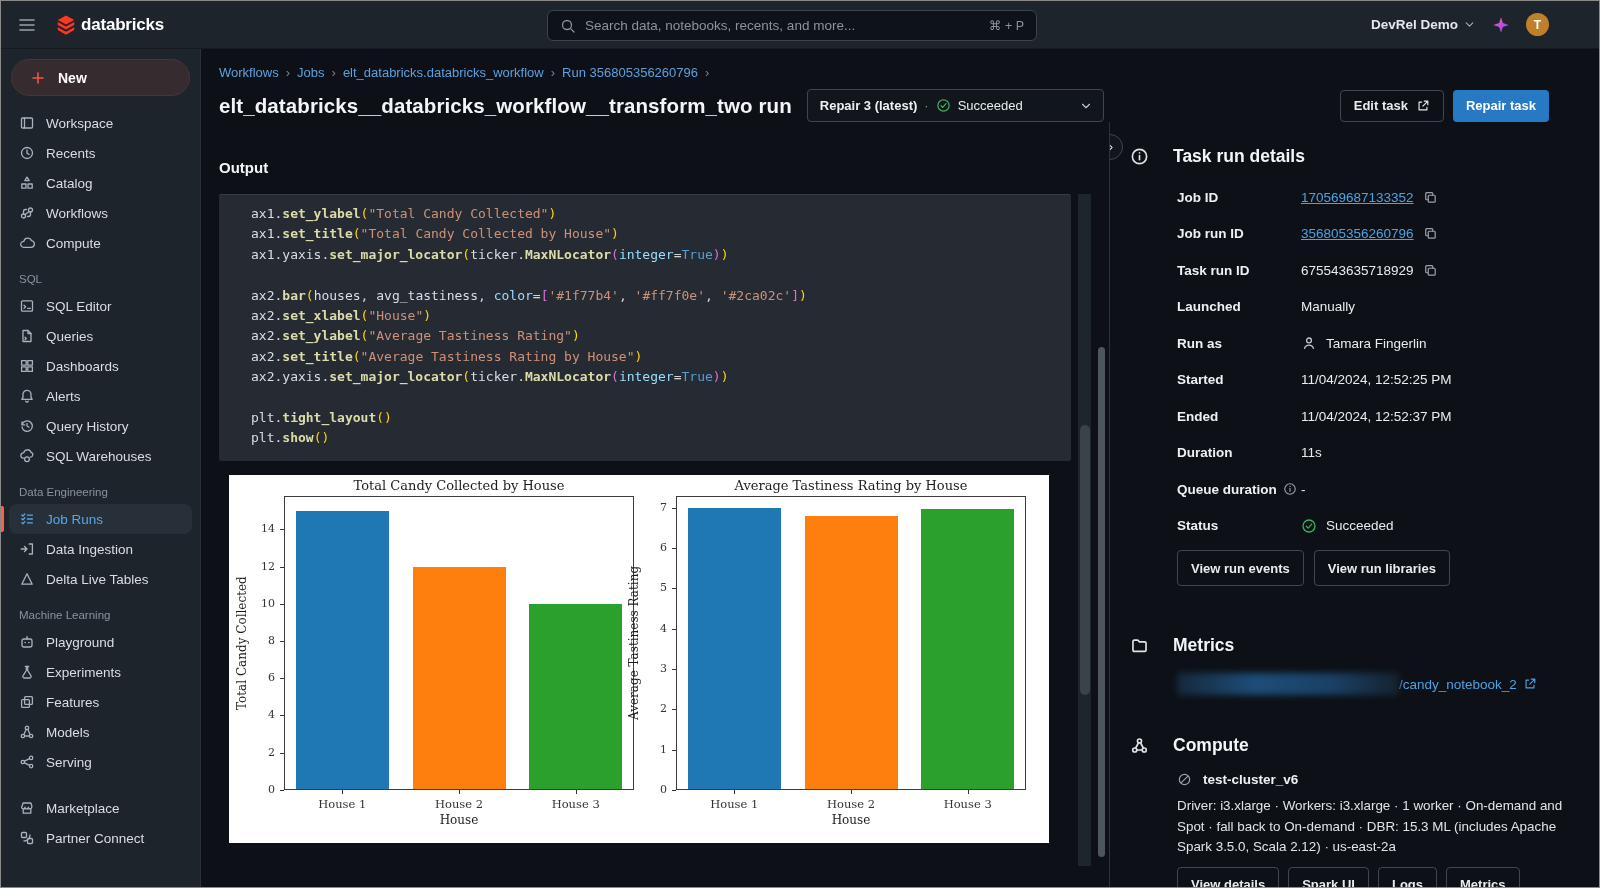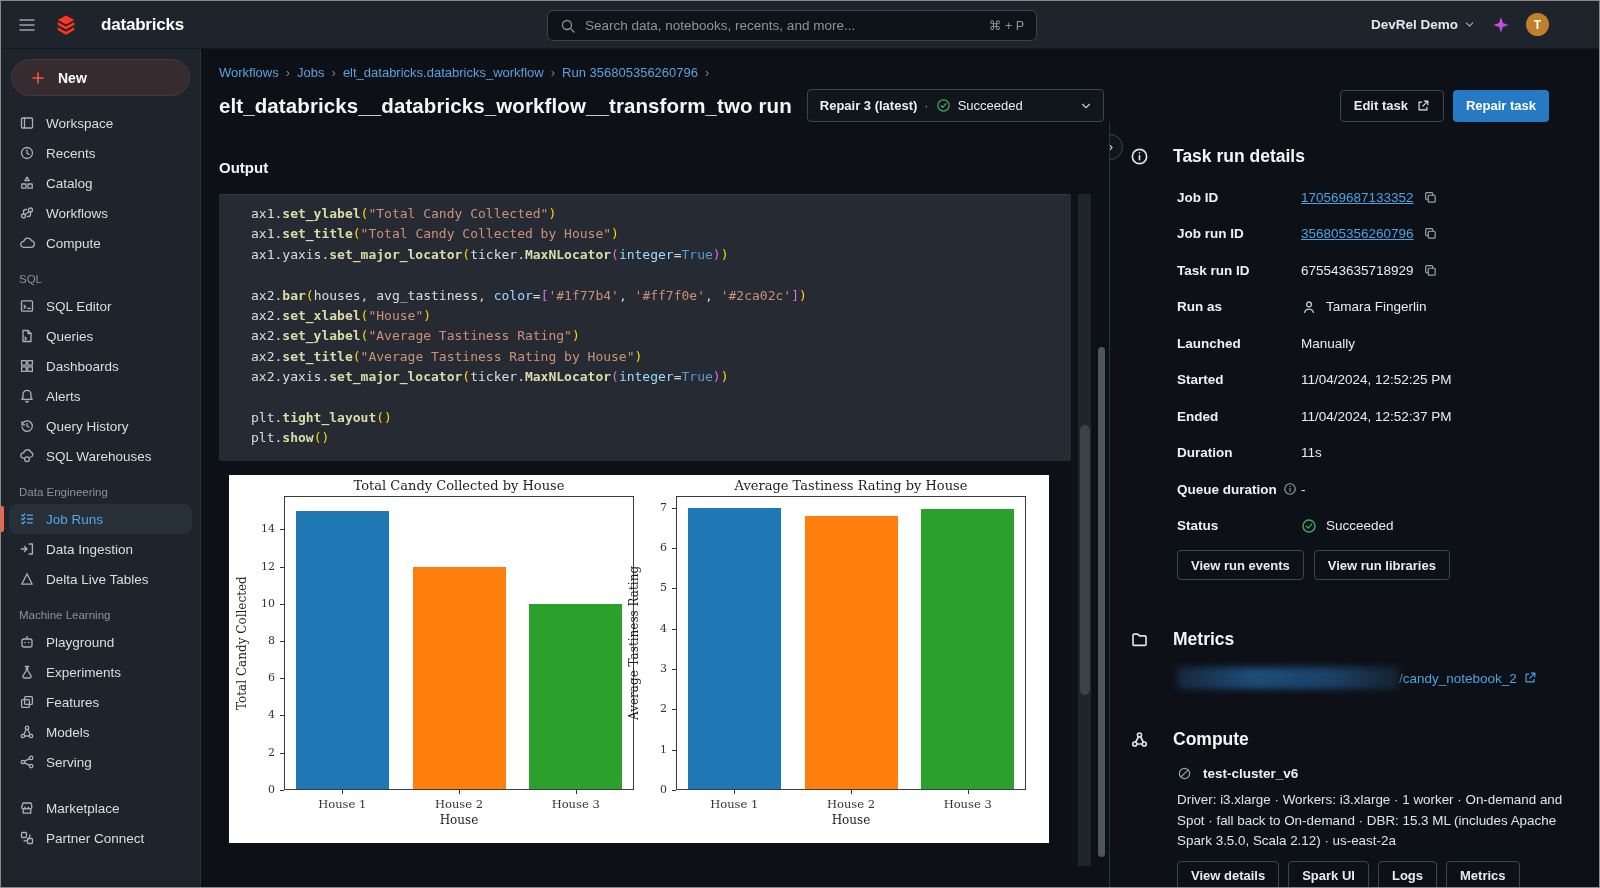--- a/index.html
+++ b/index.html
@@ -9,21 +9,21 @@
     background:#0d1117; color:#e8ecef; overflow:hidden;
     border:1px solid #8a8a8a; position:relative;
   }
   .ic { width:16px; height:16px; fill:none; stroke:currentColor; stroke-width:1.3;
         stroke-linecap:round; stroke-linejoin:round; flex:none; display:block; }
 
   
   #topbar { height:48px; background:#1d242b; display:flex; align-items:center;
             padding:0 50px 0 16px; position:relative; border-bottom:1px solid #141a20; }
   #hamburger { color:#9aa3ab; width:20px; height:20px; cursor:pointer; margin-right:18px; }
-  #logo { display:flex; align-items:center; gap:24px; }
+  #logo { display:flex; align-items:center; gap:4px; }
   #logo-text { color:#fff; font-size:17px; font-weight:700; letter-spacing:-0.2px; }
   #searchbox { position:absolute; left:546px; top:9px; width:490px; height:31px;
                background:#0d1319; border:1px solid #3c454e; border-radius:6px;
                display:flex; align-items:center; padding:0 12px; gap:9px; color:#8a939c; }
   #searchbox input { flex:1; background:transparent; border:none; outline:none;
                      color:#c7ced4; font-size:13.5px; font-family:inherit; }
   #searchbox input::placeholder { color:#8a939c; }
   #search-shortcut { font-size:12.5px; color:#8a939c; }
   #topbar-right { margin-left:auto; display:flex; align-items:center; gap:16px; }
   #workspace-switcher { display:flex; align-items:center; gap:5px; color:#e4e8eb;
@@ -121,21 +121,21 @@
   #detail-rows { margin:12px 0 0 47px; }
   .detail-row { display:flex; align-items:center; height:36.5px; font-size:13.5px; }
   .dlabel { width:124px; color:#eef1f4; font-weight:600; display:flex; align-items:center; gap:6px; flex:none; }
   .dlabel .ic { width:14px; height:14px; color:#98a1a9; }
   .dvalue { display:flex; align-items:center; gap:9px; color:#e8ecef; }
   .dvalue a { color:#4da2e0; text-decoration:underline; cursor:pointer; }
   .dvalue .copy { width:15px; height:15px; color:#98a1a9; cursor:pointer; }
   .dvalue .person { width:16px; height:16px; color:#c2cad1; }
   .dvalue .ok { width:16px; height:16px; color:#3fae5a; }
   .detail-buttons { margin:6px 0 0 47px; display:flex; gap:10px; }
-  .btn.small { height:30px; }
+  .btn.small { height:36px; }
   #notebook-section { margin-top:49px; }
   #notebook-link-row { margin:17px 0 0 47px; display:flex; align-items:center; font-size:13.5px; }
   #nb-blur { width:222px; height:22px; border-radius:2px;
              background:linear-gradient(90deg,#16283c,#1d4d78 35%,#1b4065 70%,#14222f);
              filter:blur(3px); }
   #nb-link { color:#4da2e0; cursor:pointer; }
   #nb-link .ic { width:14px; height:14px; display:inline-block; vertical-align:-2px; margin-left:6px; }
   #compute-section { margin-top:40px; }
   #cluster-row { margin:16px 0 0 47px; display:flex; align-items:flex-end; gap:11px;
                  font-size:13.5px; font-weight:700; color:#eef1f4; }
@@ -519,36 +519,36 @@
               <div class="dvalue">
                 <span>675543635718929</span>
                 <svg class="ic copy" viewBox="0 0 16 16">
                   <rect x="5.6" y="5.6" width="7.4" height="7.4" rx="1"></rect>
                   <path d="M10.4 5.6V3.9a1 1 0 00-1-1H3.9a1 1 0 00-1 1v5.5a1 1 0 001 1h1.7"></path>
                 </svg>
               </div>
             </div>
             <div class="detail-row">
               <div class="dlabel">
+                <span>Launched</span>
+              </div>
+              <div class="dvalue">
+                <span>Manually</span>
+              </div>
+            </div>
+            <div class="detail-row">
+              <div class="dlabel">
                 <span>Run as</span>
               </div>
               <div class="dvalue">
                 <svg class="ic person" viewBox="0 0 16 16">
                   <circle cx="8" cy="5.4" r="2.4"></circle>
                   <path d="M3.6 13.4a4.6 4.6 0 018.8 0"></path>
                 </svg>
                 <span>Tamara Fingerlin</span>
-              </div>
-            </div>
-            <div class="detail-row">
-              <div class="dlabel">
-                <span>Launched</span>
-              </div>
-              <div class="dvalue">
-                <span>Manually</span>
               </div>
             </div>
             <div class="detail-row">
               <div class="dlabel">
                 <span>Started</span>
               </div>
               <div class="dvalue">
                 <span>11/04/2024, 12:52:25 PM</span>
               </div>
             </div>

